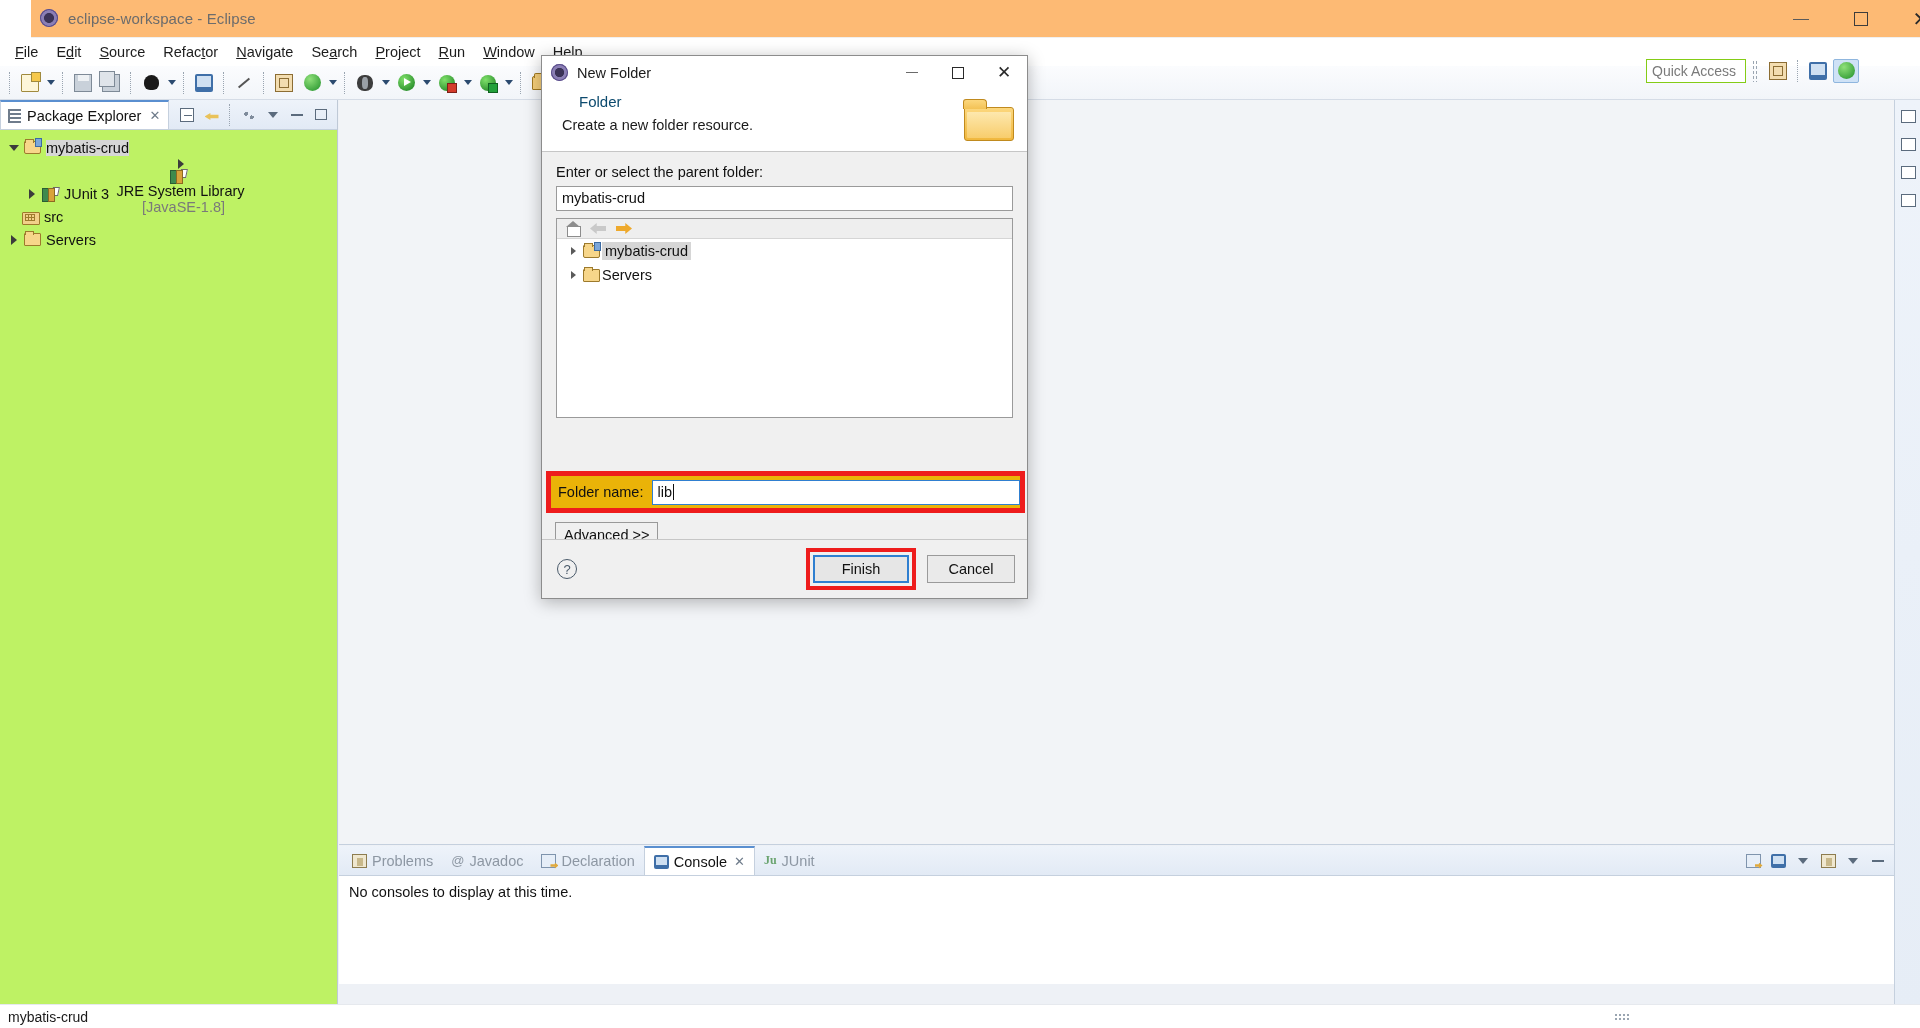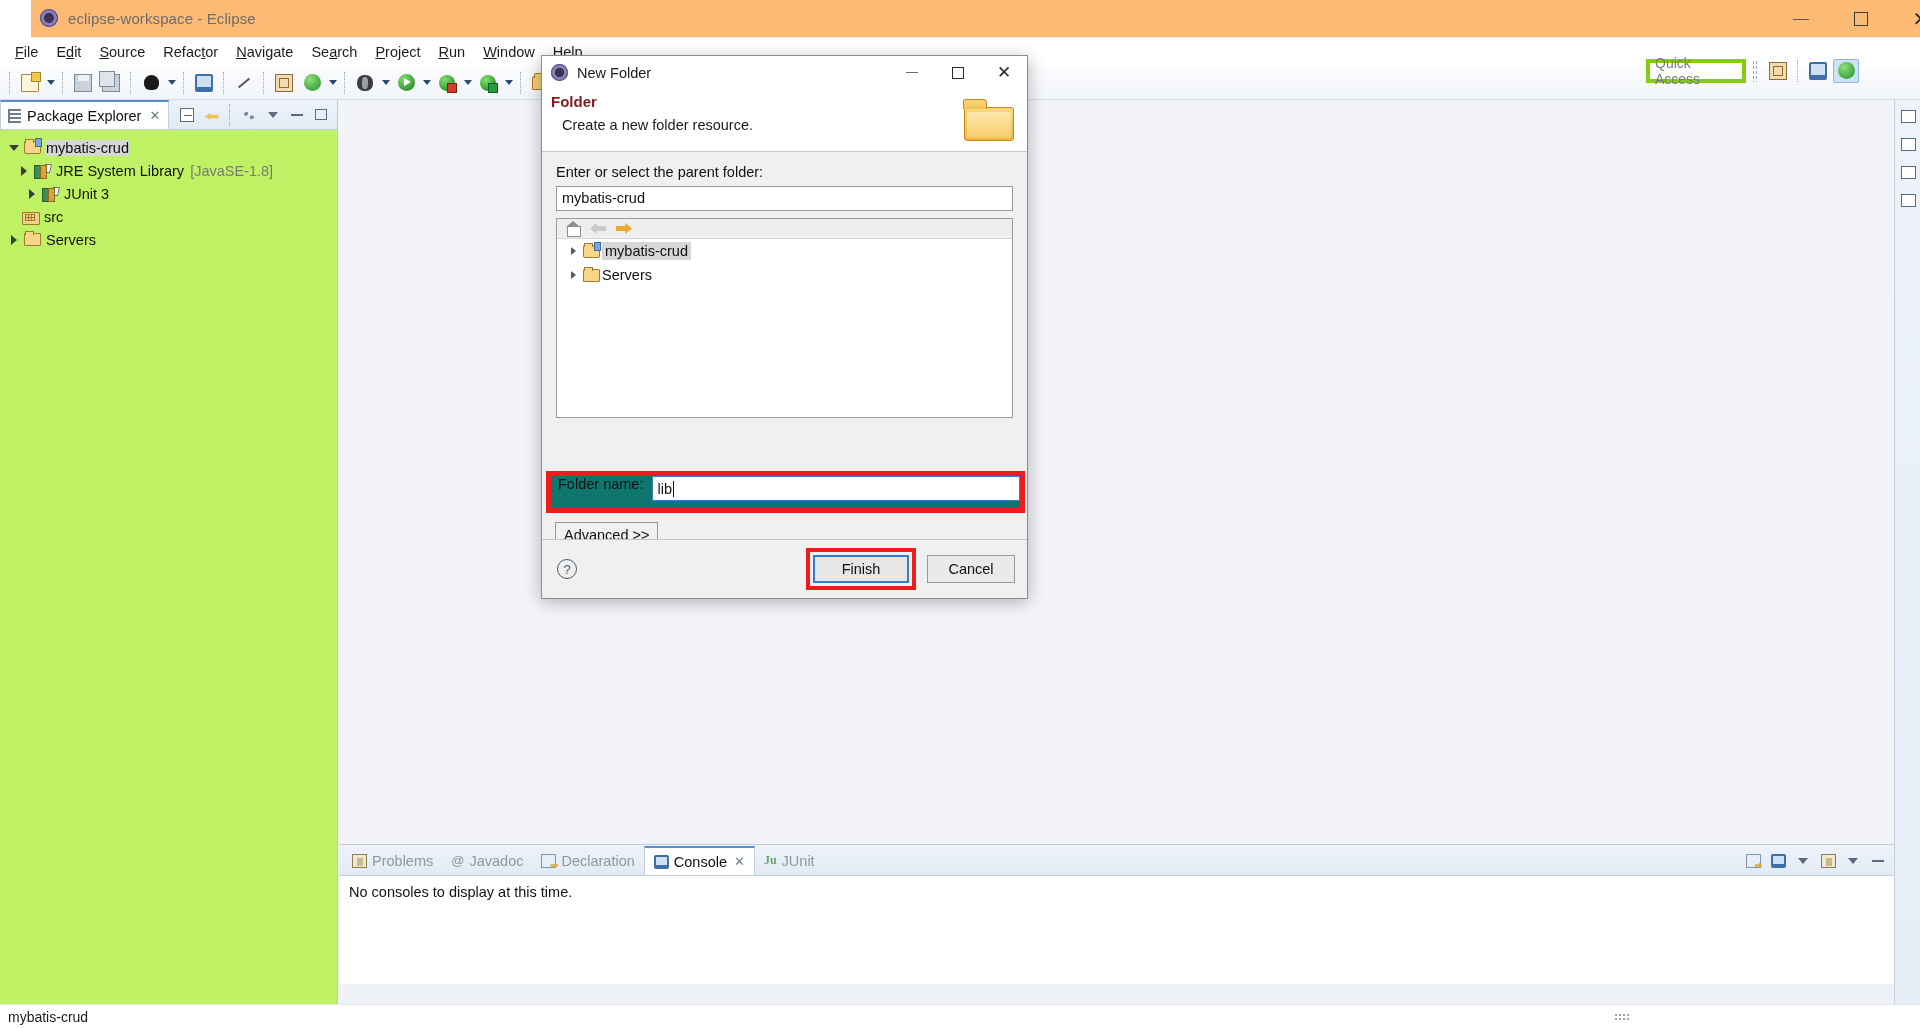--- a/index.html
+++ b/index.html
@@ -120,21 +120,21 @@
     background:#e9c25a;clip-path:polygon(0 50%,42% 0,42% 25%,100% 25%,100% 75%,42% 75%,42% 100%);
     border:0;}
   .ico-gray::after{ background:#b7bcc2 !important; }
 
   
   #quickaccess {
     position: absolute; right: 60px; top: 58px; height: 25px;
     display: flex; align-items: center;
   }
   .qa-box {
-    border: 4px solid #84cc16; background: #fff; height: 24px; width: 100px;
+    border: 1px solid #84cc16; background: #fff; height: 24px; width: 100px;
     display: flex; align-items: center; padding: 0 5px;
     font-size: 14px; color: #7a7a7a;
   }
   .qa-dots { width:6px; height: 22px; margin: 0 6px;
     background-image: radial-gradient(#9aa5b1 1px, transparent 1px);
     background-size: 3px 5px;}
   .persp-btn { width: 26px; height: 24px; display:flex;align-items:center;justify-content:center;margin:0 1px;}
   .persp-btn.active { background:#cfe2f6; border:1px solid #8fb6de; border-radius:2px;}
 
   
@@ -275,21 +275,21 @@
     width: 46px; height: 33px; display:flex; align-items:center; justify-content:center;
   }
   .dlg-min { width: 12px; height: 1px; background:#6a6a6a;}
   .dlg-max { width: 12px; height: 12px; border: 1.5px solid #2a2a2a;}
   .dlg-close { font-size: 17px; color:#2a2a2a; line-height:1; font-family:"DejaVu Sans",sans-serif;}
 
   .dlg-header {
     height: 63px; background: #ffffff; border-bottom: 1px solid #c6c6c6;
     position: relative; padding: 4px 0 0 9px;
   }
-  .dlg-h-title { font-size: 15px; font-weight: bold; color: #7f1d1d; }
+  .dlg-h-title { font-size: 15px; font-weight: normal; color: #0c4a6e; margin-left: 28px; }
   .dlg-h-sub { font-size: 14.5px; color: #1b1b1b; margin-top: 7px; margin-left: 11px;}
   .dlg-h-icon {
     position: absolute; right: 11px; top: 10px; width: 56px; height: 42px;
   }
   .bigfolder {
     position: absolute; left: 4px; top: 8px; width: 50px; height: 34px;
     background: linear-gradient(#fcd77d,#f0b73e);
     border: 1.6px solid #c08a1e; border-radius: 2px 3px 3px 3px;
   }
   .bigfolder::before {
@@ -326,22 +326,22 @@
 
   .dtrow { display:flex; align-items:center; height: 24px; padding-left: 4px; font-size:14.5px;color:#111;}
   .dtrow .dtw { width:16px; display:flex;align-items:center;justify-content:center;}
   .dtw.closed::before{content:"";border-top:4.5px solid transparent;border-bottom:4.5px solid transparent;border-left:5.5px solid #5a5a5a;}
   .dtrow .dti { width:21px; display:flex;align-items:center;justify-content:center;}
   .dtrow.sel .dtlabel { background:#d6d6d6; padding: 1px 3px; }
 
   .folder-name-wrap {
     position: absolute; left: 4px; top: 415px; width: 479px; height: 42px;
     border: 5px solid #ee1c1c;
-    display: flex; align-items: flex-start;
-    background: #0f766e;
+    display: flex; align-items: center;
+    background: #eab308;
     padding-left: 7px;
   }
   .fn-label { font-size: 14.5px; color:#111; margin-right: 9px; white-space:nowrap;}
   .fn-input {
     flex: 1; height: 25px; background:#ffffff; border:1.4px solid #2f7fd0;
     font-size: 14.5px; color:#111; padding: 0 4px; display:flex; align-items:center;
   }
   .caret { display:inline-block; width:1px; height:16px; background:#111; margin-left:1px;
            animation: blink 1s steps(1) infinite;}
   @keyframes blink { 50% { opacity: 0; } }
@@ -545,21 +545,21 @@
     <div class="tree">
 
       <div class="tree-row" style="padding-left:6px;">
         <span class="twisty open"></span>
         <span class="ti">
             <span class="icon-prj"></span>
           </span>
         <span class="row-sel">mybatis-crud</span>
       </div>
 
-      <div class="tree-row" style="padding-left:16px;">
+      <div class="tree-row" style="padding-left:24px;flex-direction:column;">
         <span class="twisty closed"></span>
         <span class="ti">
             <span class="icon-lib">
               <i></i>
             </span>
           </span>
         <span>JRE System Library</span>
         <span class="lbl-dim" style="margin-left:6px;">[JavaSE-1.8]</span>
       </div>
 

